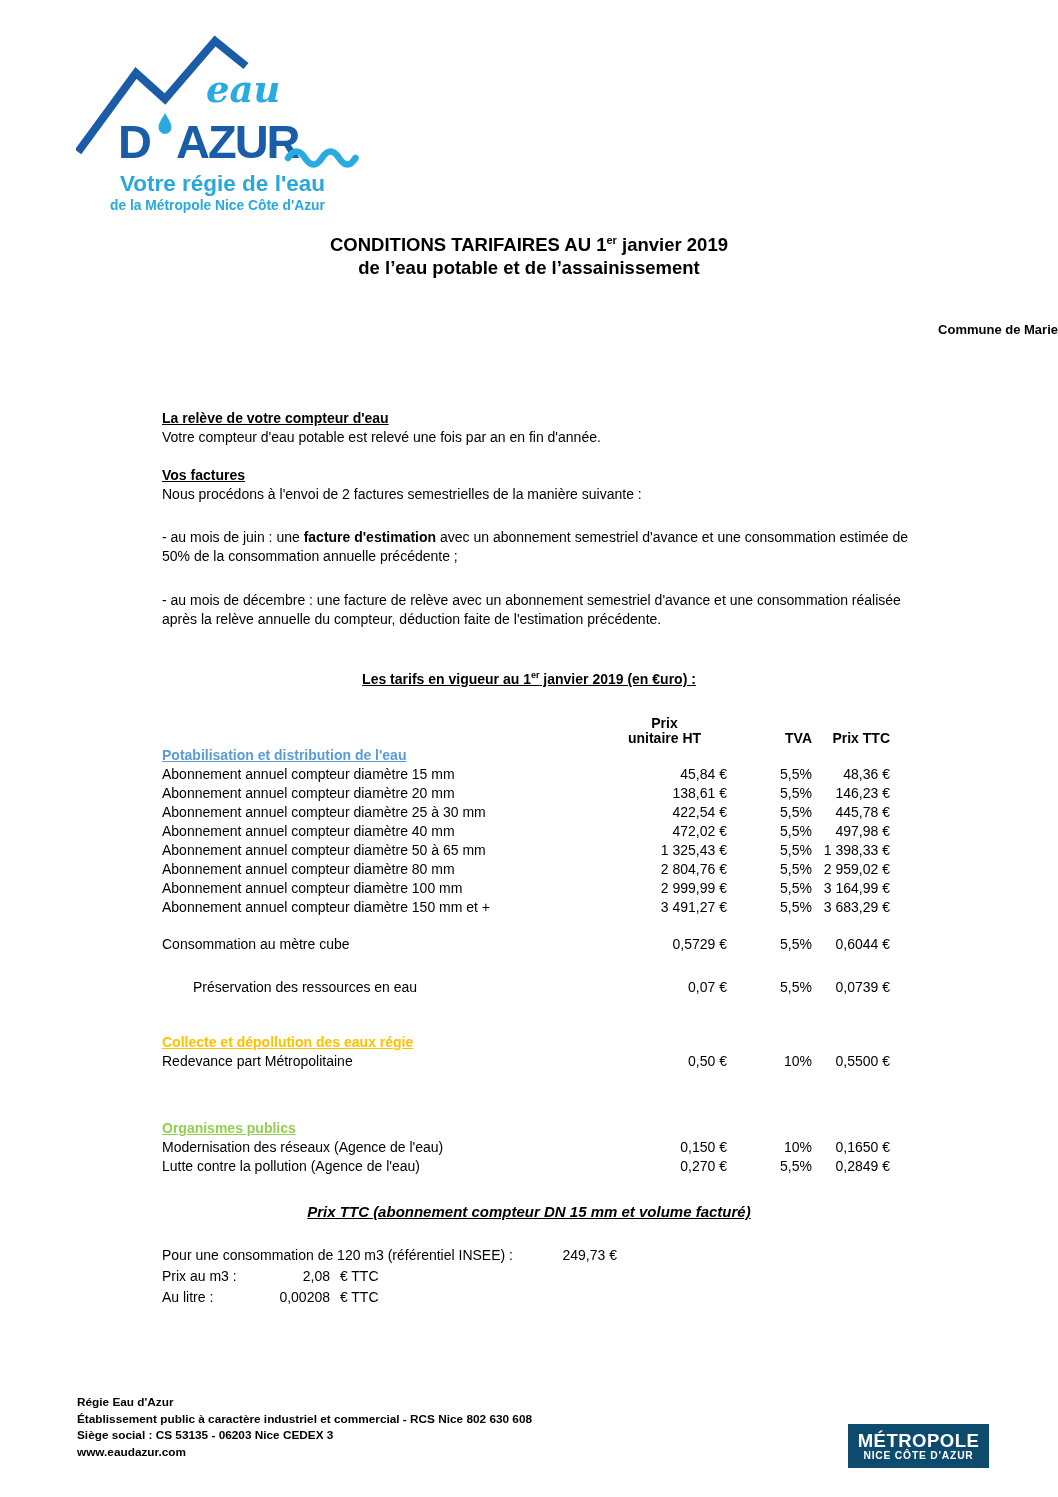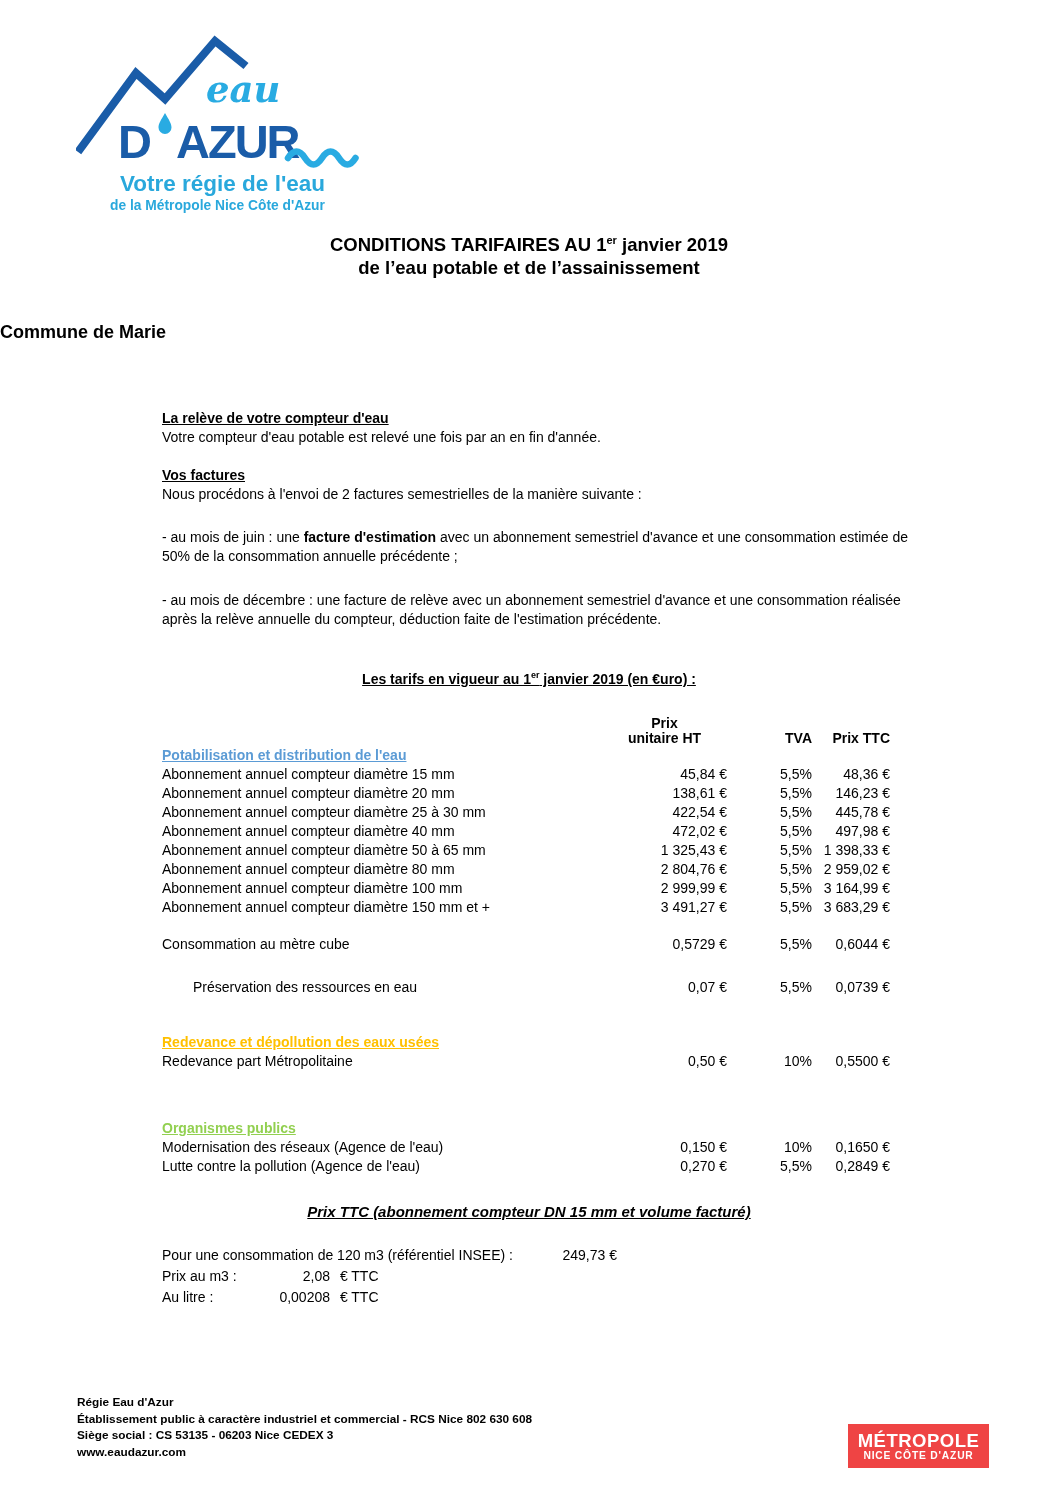--- a/index.html
+++ b/index.html
@@ -18,21 +18,21 @@
   .logo-wrap { position: absolute; left: 76px; top: 28px; }
 
   
   .doc-title {
     position: absolute; top: 229px; left: 0; width: 100%;
     text-align: center; font-size: 18.5px; font-weight: bold; line-height: 23px;
   }
   .doc-title sup { font-size: 11px; vertical-align: super; }
   .commune-title {
     position: absolute; top: 322px; left: 0; width: 100%;
-    text-align: left; font-size: 18px; font-weight: bold;
+    text-align: right; font-size: 13px; font-weight: bold;
   }
 
   
   .para { position: absolute; left: 162px; width: 748px; font-size: 14px; line-height: 19px; }
   .para-heading { font-weight: bold; text-decoration: underline; }
   #releve { top: 409px; }
   #factures { top: 466px; }
   #juin { top: 528px; }
   #decembre { top: 591px; }
 
@@ -199,21 +199,21 @@
         </div>
         <div class="tgroup" style="margin-top: 24px; margin-left: 31px;">
           <div class="trow">
             <span class="tlabel">Préservation des ressources en eau</span>
             <span class="tht">0,07 €</span>
             <span class="ttva">5,5%</span>
             <span class="tttc">0,0739 €</span>
           </div>
         </div>
         <div class="tgroup" style="margin-top: 36px;">
-          <div class="theading" style="color: rgb(255, 192, 0);">Redevance et dépollution des eaux usées</div>
+          <div class="theading" style="color: rgb(255, 192, 0);">Collecte et dépollution des eaux régie</div>
           <div class="trow">
             <span class="tlabel">Redevance part Métropolitaine</span>
             <span class="tht">0,50 €</span>
             <span class="ttva">10%</span>
             <span class="tttc">0,5500 €</span>
           </div>
         </div>
         <div class="tgroup" style="margin-top: 48px;">
           <div class="theading" style="color: rgb(146, 208, 80);">Organismes publics</div>
           <div class="trow">
@@ -253,18 +253,18 @@
     </div>
   </div>
 
   <div class="footer">
     <div>Régie Eau d'Azur</div>
     <div>Établissement public à caractère industriel et commercial - RCS Nice 802 630 608</div>
     <div>Siège social : CS 53135 - 06203 Nice CEDEX 3</div>
     <div>www.eaudazur.com</div>
   </div>
 
-  <div class="metropole-logo" style="background: #ef4444;">
+  <div class="metropole-logo" style="background: #0c4a6e;">
     <div class="metropole-line1">MÉTROPOLE</div>
     <div class="metropole-line2">NICE CÔTE D'AZUR</div>
   </div>
 
 </div>
 
 </body></html>

